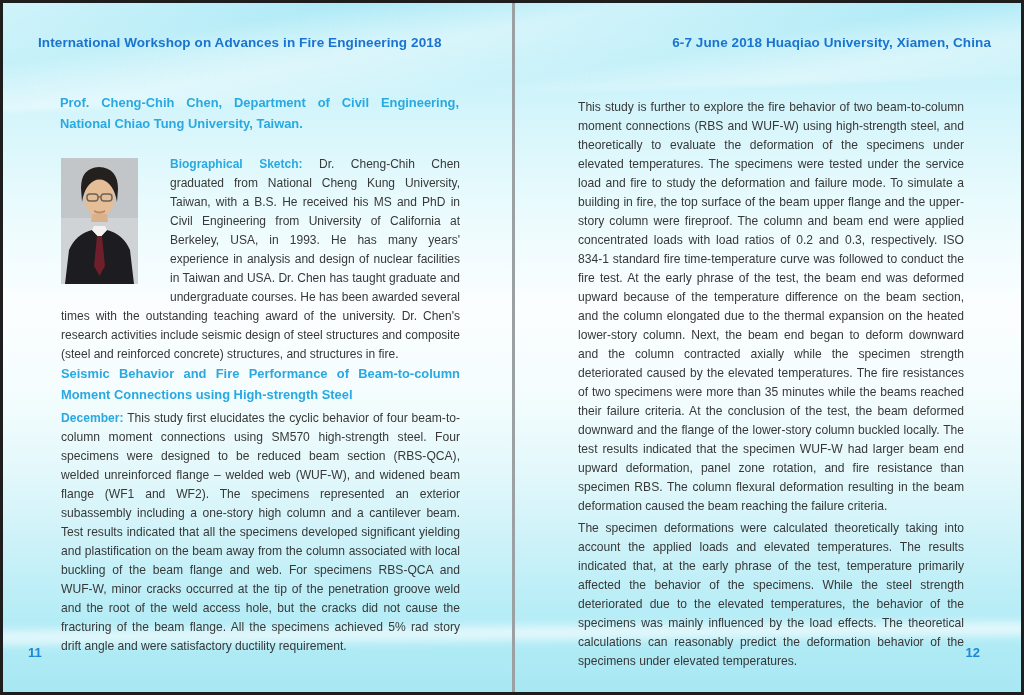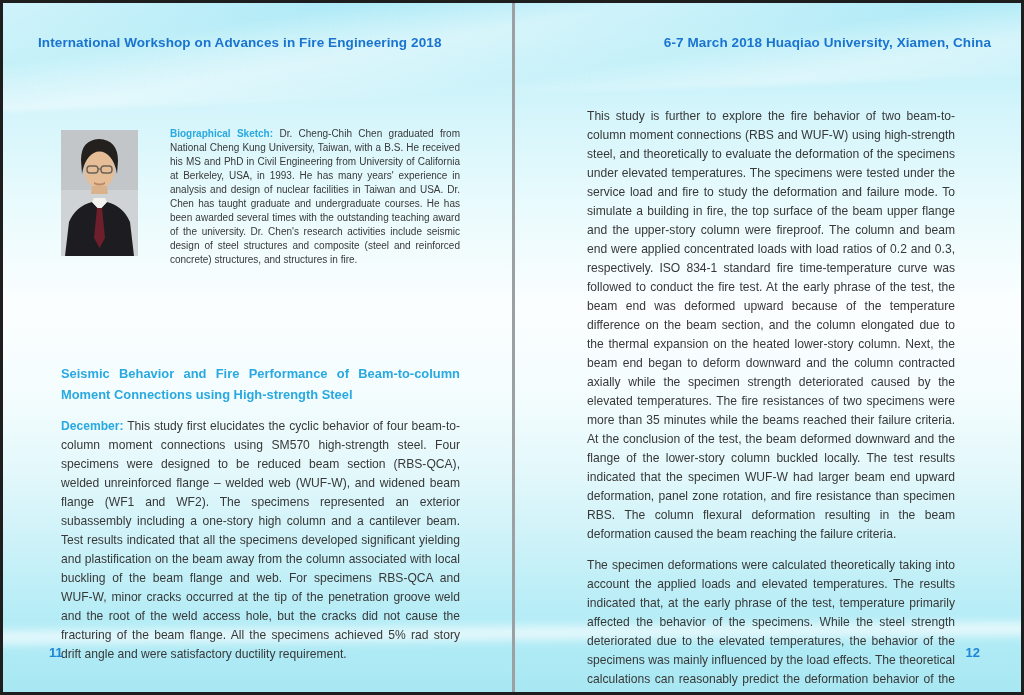--- a/index.html
+++ b/index.html
@@ -47,62 +47,63 @@
   }
   #page-left .running-head{left:35px;}
   #page-right .running-head{right:33px;text-align:right;}
 
   .speaker-heading{
     position:absolute;left:57px;top:89px;width:399px;
     font-size:12.9px;font-weight:bold;color:#29a9e1;
     line-height:21px;text-align:justify;
   }
   .bio-block{
-    position:absolute;left:58px;top:124px;width:399px;
-    font-size:10px;line-height:14px;color:#383838;
+    position:absolute;left:58px;top:152px;width:399px;
+    font-size:12px;line-height:19px;color:#383838;
     text-align:justify;
   }
   .photo-frame{
     float:left;width:77px;height:126px;margin:3px 32px 8px 0;
     background:linear-gradient(180deg,#c3c6c9 0%,#d9dcdf 55%,#e8eaec 100%);
     overflow:hidden;
   }
   .label-cyan{font-weight:bold;color:#29a9e1;}
   .talk-block{
     position:absolute;left:58px;top:360px;width:399px;
     font-size:12.1px;line-height:19px;color:#383838;text-align:justify;
   }
   .talk-title{
     font-size:12.9px;font-weight:bold;color:#29a9e1;
-    line-height:21px;text-align:justify;margin-bottom:12px;
+    line-height:21px;text-align:justify;margin-bottom:4px;
   }
   .body-col{
     position:absolute;left:60px;top:92px;width:392px;
     font-size:12.1px;line-height:19px;color:#383838;text-align:justify;
   }
-  .body-col p{margin:12px;}
+  .body-col p{margin:3px;}
   .page-number{
     position:absolute;bottom:32px;
     font-size:13px;font-weight:bold;color:#1e86d6;
   }
-  #page-left .page-number{left:46px;}
+  #page-left .page-number{left:25px;}
   #page-right .page-number{right:44px;}
 </style>
 </head>
 <body>
 
 <div id="spread">
 
   <div class="streak streak-top"></div>
   <div class="streak streak-bottom"></div>
   <div class="divider"></div>
 
   <div class="page" id="page-left">
     <div class="running-head">International Workshop on Advances in Fire Engineering 2018</div>
 
+    <div class="speaker-heading">Prof. Cheng-Chih Chen, Department of Civil Engineering, National Chiao Tung University, Taiwan.</div>
 
     <div class="bio-block">
       <div class="photo-frame">
         <svg width="77" height="126" viewBox="0 0 77 126" xmlns="http://www.w3.org/2000/svg">
           <rect x="0" y="0" width="77" height="126" fill="#cfd3d6"></rect>
           <rect x="0" y="0" width="77" height="60" fill="#c2c6c9"></rect>
           <path d="M20,30 Q20,10 38,9 Q57,10 57,31 L56,44 Q53,24 38,23 Q24,24 21,44 Z" fill="#23201e"></path>
           <ellipse cx="38.5" cy="40" rx="15" ry="18.5" fill="#e5bd96"></ellipse>
           <rect x="26" y="36" width="11" height="7" rx="3" fill="none" stroke="#6b6257" stroke-width="1.4"></rect>
           <rect x="40" y="36" width="11" height="7" rx="3" fill="none" stroke="#6b6257" stroke-width="1.4"></rect>
@@ -123,21 +124,21 @@
       <div>
         <span class="label-cyan">December:</span>
         <span>This study first elucidates the cyclic behavior of four beam-to-column moment connections using SM570 high-strength steel. Four specimens were designed to be reduced beam section (RBS-QCA), welded unreinforced flange – welded web (WUF-W), and widened beam flange (WF1 and WF2). The specimens represented an exterior subassembly including a one-story high column and a cantilever beam. Test results indicated that all the specimens developed significant yielding and plastification on the beam away from the column associated with local buckling of the beam flange and web. For specimens RBS-QCA and WUF-W, minor cracks occurred at the tip of the penetration groove weld and the root of the weld access hole, but the cracks did not cause the fracturing of the beam flange. All the specimens achieved 5% rad story drift angle and were satisfactory ductility requirement.</span>
       </div>
     </div>
 
     <div class="page-number">11</div>
   </div>
 
   <div class="page" id="page-right">
-    <div class="running-head">6-7 March 2018 Huaqiao University, Xiamen, China</div>
+    <div class="running-head">6-7 June 2018 Huaqiao University, Xiamen, China</div>
 
     <div class="body-col">
       <p>This study is further to explore the fire behavior of two beam-to-column moment connections (RBS and WUF-W) using high-strength steel, and theoretically to evaluate the deformation of the specimens under elevated temperatures. The specimens were tested under the service load and fire to study the deformation and failure mode. To simulate a building in fire, the top surface of the beam upper flange and the upper-story column were fireproof. The column and beam end were applied concentrated loads with load ratios of 0.2 and 0.3, respectively. ISO 834-1 standard fire time-temperature curve was followed to conduct the fire test. At the early phrase of the test, the beam end was deformed upward because of the temperature difference on the beam section, and the column elongated due to the thermal expansion on the heated lower-story column. Next, the beam end began to deform downward and the column contracted axially while the specimen strength deteriorated caused by the elevated temperatures. The fire resistances of two specimens were more than 35 minutes while the beams reached their failure criteria. At the conclusion of the test, the beam deformed downward and the flange of the lower-story column buckled locally. The test results indicated that the specimen WUF-W had larger beam end upward deformation, panel zone rotation, and fire resistance than specimen RBS. The column flexural deformation resulting in the beam deformation caused the beam reaching the failure criteria.</p>
       <p>The specimen deformations were calculated theoretically taking into account the applied loads and elevated temperatures. The results indicated that, at the early phrase of the test, temperature primarily affected the behavior of the specimens. While the steel strength deteriorated due to the elevated temperatures, the behavior of the specimens was mainly influenced by the load effects. The theoretical calculations can reasonably predict the deformation behavior of the specimens under elevated temperatures.</p>
     </div>
 
     <div class="page-number">12</div>
   </div>
 
 </div>

